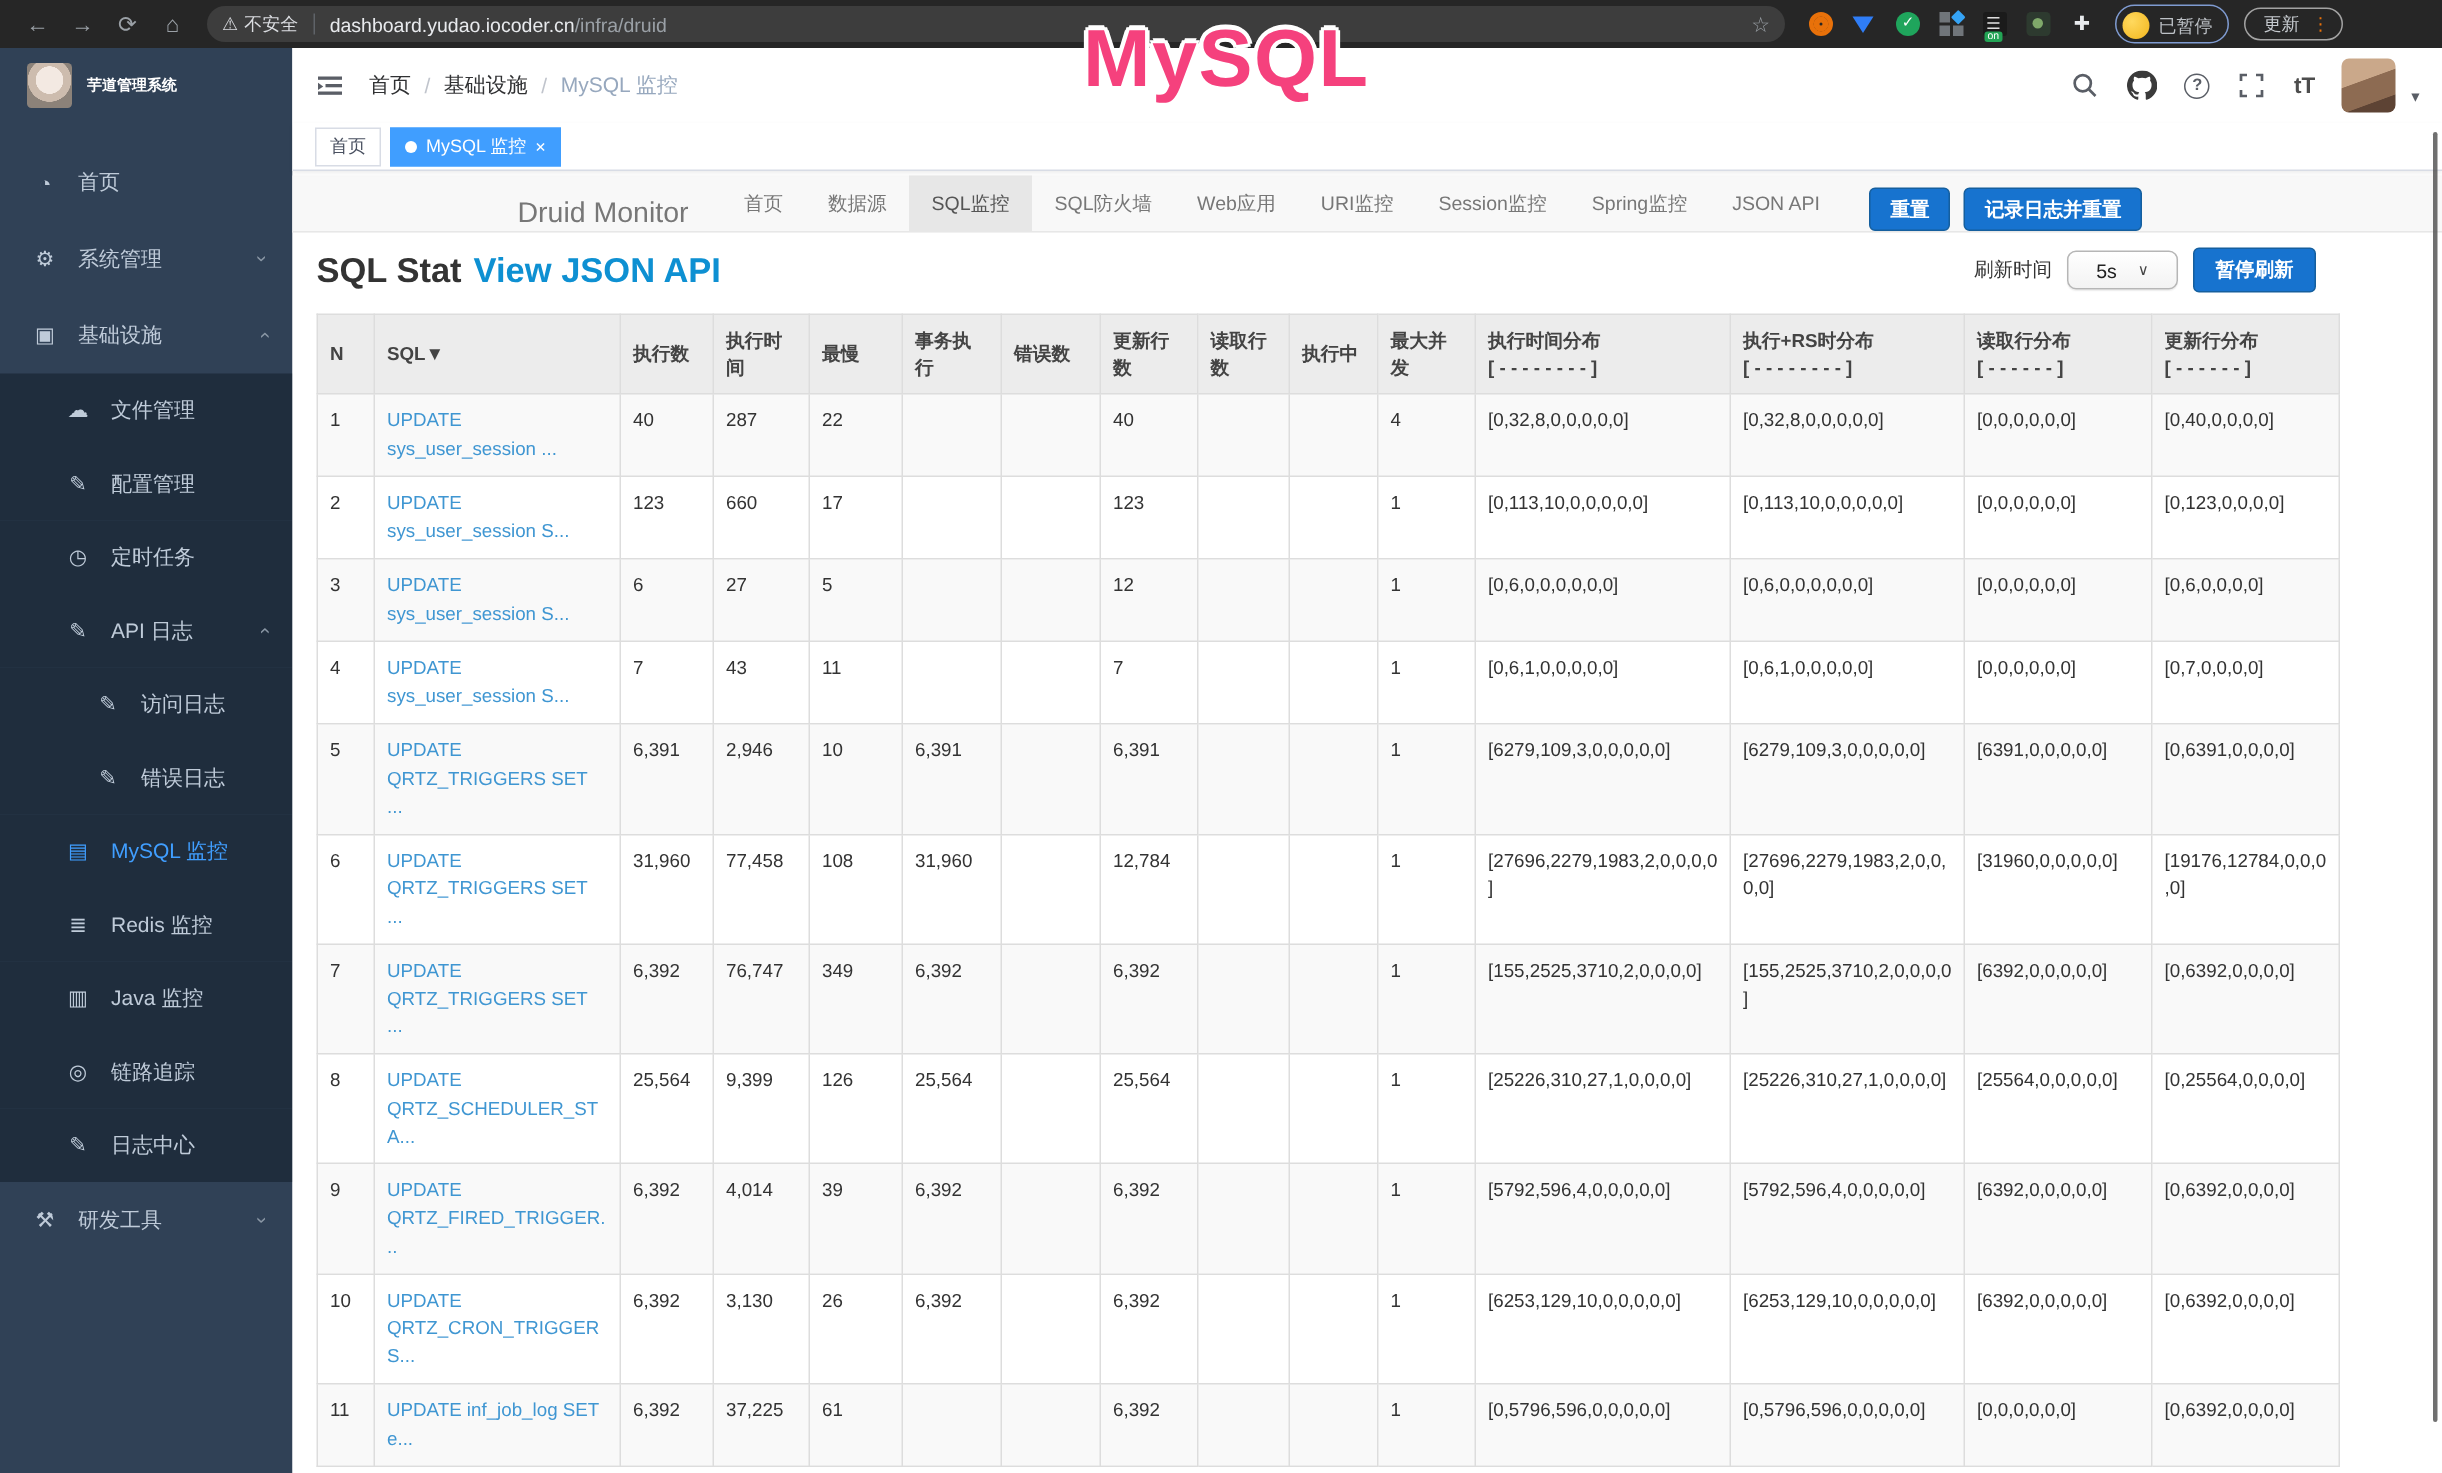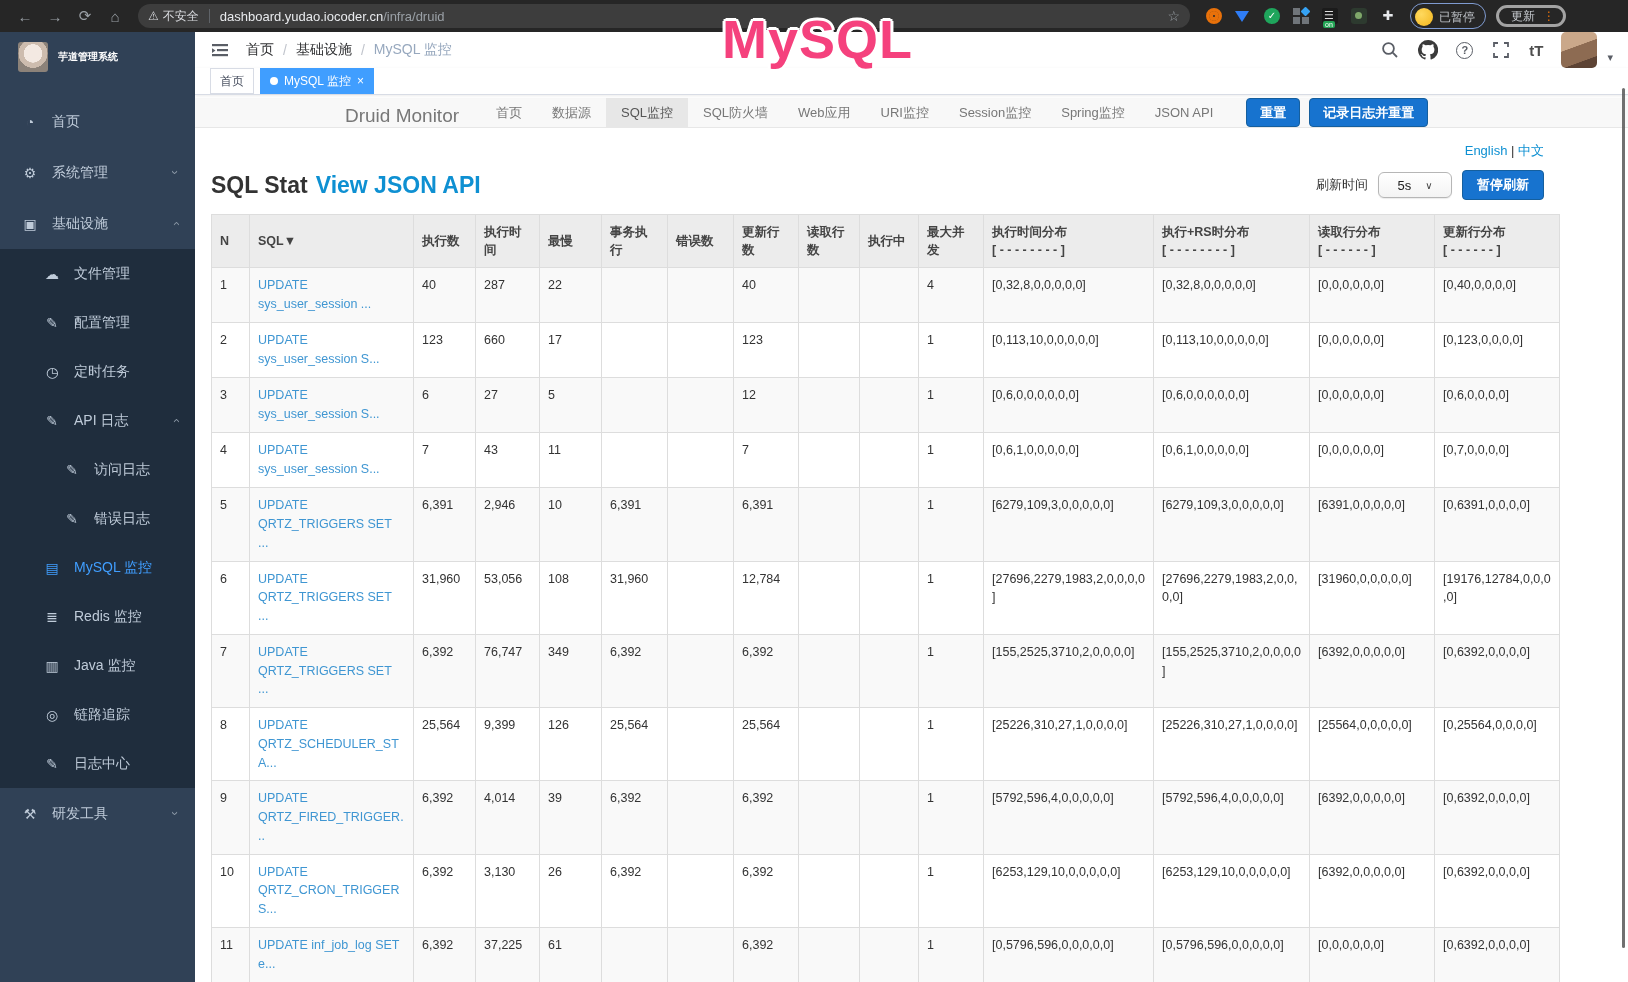--- a/index.html
+++ b/index.html
@@ -24,21 +24,21 @@
   .ext-blocks i.blue { background:#35a3f5; border-radius:1px; transform:rotate(45deg); }
   .ext-list { background:#1b1b1b; border-radius:2px; }
   .ext-list:before { content:"☰"; color:#ddd; font-size:11px; position:absolute; left:2px; top:1px; }
   .ext-on { position:absolute; bottom:-4px; left:1px; background:#23a455; color:#fff; font-size:7px; padding:0 2px; border-radius:2px; }
   .ext-dark { background:#2d3a2f; border-radius:3px; }
   .ext-dark:before { content:""; position:absolute; left:4px; top:4px; width:7px; height:7px; border-radius:50%; background:#7fa86a; }
   .ext-puzzle { color:#e8eaed; font-size:13px; text-align:center; line-height:16px; }
   .profile-pill { display:flex; align-items:center; gap:6px; border:1px solid #7f9bd1; border-radius:14px; height:26px; padding:2px 10px 0 4px; margin-left:14px; cursor:pointer; }
   .profile-face { width:18px; height:18px; border-radius:50%; background:radial-gradient(circle at 35% 35%, #ffd95e, #f2b51d); }
   .profile-label { color:#bdc1c6; font-size:12px; }
-  .update-pill { display:flex; align-items:center; gap:8px; border:3px solid #a3a3a3; border-radius:14px; height:22px; padding:0 8px 0 12px; margin-left:10px; cursor:pointer; }
+  .update-pill { display:flex; align-items:center; gap:8px; border:1px solid #a3a3a3; border-radius:14px; height:22px; padding:0 8px 0 12px; margin-left:10px; cursor:pointer; }
   .update-label { color:#c7cbd0; font-size:12px; }
   .update-dots { color:#e8710a; font-size:12px; }
 
   
   .annotation { position:absolute; left:722px; top:8px; z-index:50; font-size:54px; font-weight:bold; letter-spacing:1px;
     text-shadow:-2px -2px 0 #fff, 2px -2px 0 #fff, -2px 2px 0 #fff, 2px 2px 0 #fff, 0 3px 0 #fff, 0 -3px 0 #fff, 3px 0 0 #fff, -3px 0 0 #fff; }
 
   
   .app { display:flex; height:950px; }
   .sidebar { width:195px; background:var(--sidebar-bg,#304156); color:#bfcbd9; flex-shrink:0; overflow:hidden; }
@@ -303,25 +303,20 @@
           <a class="druid-tab">Spring监控</a>
           <a class="druid-tab">JSON API</a>
         </div>
       <div class="druid-btns">
         <button class="d-btn">重置</button>
         <button class="d-btn">记录日志并重置</button>
       </div>
     </nav>
 
     <div class="druid-content">
-      <div class="lang-row">
-        <a>English</a>
-        <span>|</span>
-        <a>中文</a>
-      </div>
       <div class="title-row">
         <h1 class="page-title"><span>SQL Stat</span><a>View JSON API</a></h1>
         <div class="refresh-ctrls">
           <span class="refresh-label">刷新时间</span>
           <div class="refresh-select">
             <span>5s</span>
             <span class="sel-caret">∨</span>
           </div>
           <button class="pause-btn">暂停刷新</button>
         </div>
@@ -447,21 +442,21 @@
               <td>1</td>
               <td>[6279,109,3,0,0,0,0,0]</td>
               <td>[6279,109,3,0,0,0,0,0]</td>
               <td>[6391,0,0,0,0,0]</td>
               <td>[0,6391,0,0,0,0]</td>
             </tr>
             <tr>
               <td>6</td>
               <td><a class="sql-link">UPDATE QRTZ_TRIGGERS SET ...</a></td>
               <td>31,960</td>
-              <td>53,056</td>
+              <td>77,458</td>
               <td>108</td>
               <td>31,960</td>
               <td></td>
               <td>12,784</td>
               <td></td>
               <td></td>
               <td>1</td>
               <td>[27696,2279,1983,2,0,0,0,0]</td>
               <td>[27696,2279,1983,2,0,0,0,0]</td>
               <td>[31960,0,0,0,0,0]</td>

